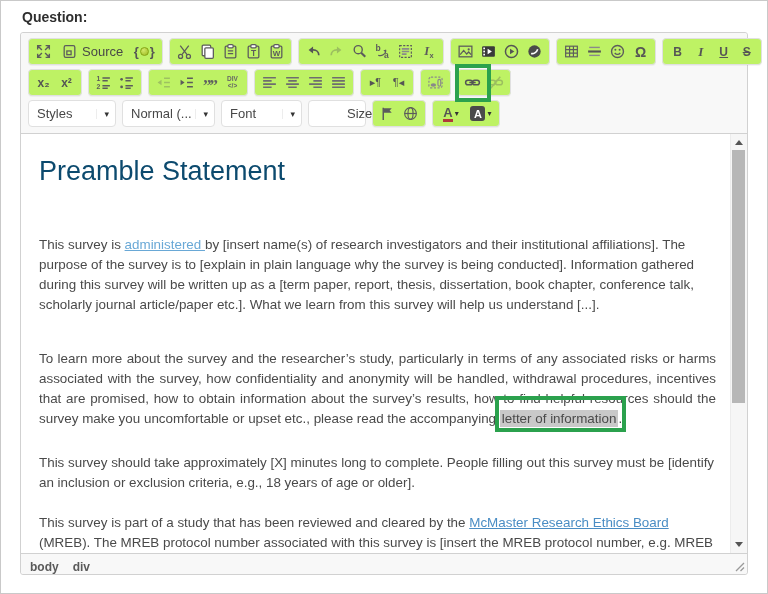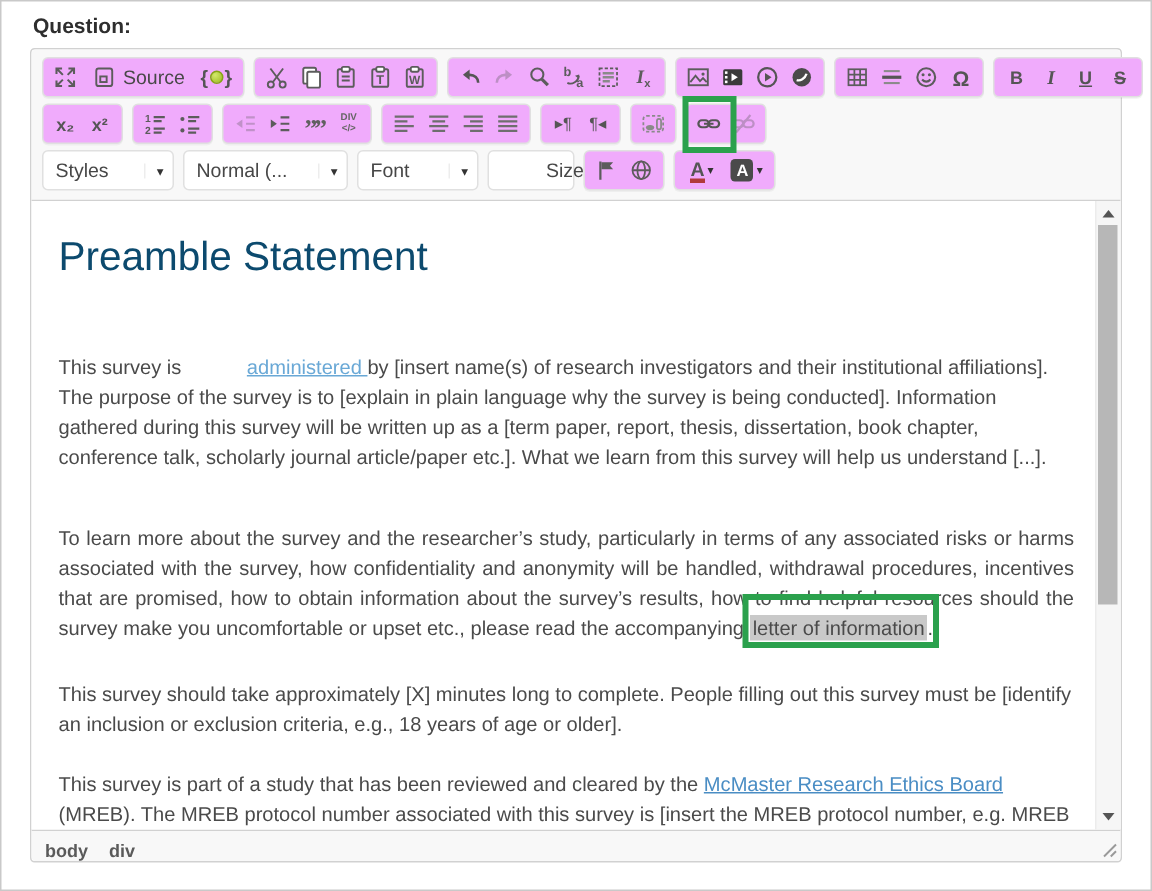--- a/index.html
+++ b/index.html
@@ -4,59 +4,59 @@
 <style>
   * { box-sizing: border-box; margin: 0; padding: 0; }
   html,body { width:768px; height:594px; background:#fff; font-family:"Liberation Sans",sans-serif; overflow:hidden; }
   .frame { position:absolute; inset:0; border:1px solid #c9c9c9; pointer-events:none; z-index:50; }
   .q-label { padding:9px 4px 7px 22px; font-size:14px; font-weight:bold; color:#2e2e2e; }
   .editor { margin:0 20px; border:1px solid #d1d1d1; border-radius:3px; background:#fff; }
 
   
   .toolbar { background:#f8f8f8; border-bottom:1px solid #d1d1d1; border-radius:3px 3px 0 0; padding:5px 6px 2px 7px; }
   .tb-row { display:flex; align-items:center; margin-bottom:4px; }
-  .g { display:flex; background:#f0abfc; border:1px solid #e0e0e0; border-radius:4px;
+  .g { display:flex; background:#bef264; border:1px solid #e0e0e0; border-radius:4px;
        padding:2px 3px; margin-right:6px; height:27px; box-shadow:0 1px 0 rgba(0,0,0,.04); }
   .b { width:23px; height:21px; display:flex; align-items:center; justify-content:center;
        border-radius:2px; color:#555; cursor:default; position:relative; flex:none; }
   .b svg { width:17px; height:17px; display:block; }
   .dis { opacity:.32; }
   .tx { font-size:12px; font-weight:bold; color:#555; line-height:1; }
   .tx.it { font-family:"Liberation Serif",serif; font-style:italic; font-size:13px; }
   .tx.un { text-decoration:underline; }
   .tx.st { text-decoration:line-through; }
   .src-btn { display:flex; align-items:center; gap:4px; padding:0 6px; height:21px; }
   .src-btn .lbl { font-size:13px; color:#484848; }
   .lime { display:flex; align-items:center; font-weight:bold; color:#555; font-size:13px; }
   .lime .dot { width:9px; height:9px; border-radius:50%; margin:0 1px;
                background:radial-gradient(circle at 35% 30%, #d3e96a, #9cba1f); border:1px solid #86a315; }
   .quote-tx { font-family:"Liberation Serif",serif; font-size:17px; font-weight:bold; color:#606060; letter-spacing:-2px; line-height:10px; padding-top:6px; }
   .div-tx { display:flex; flex-direction:column; align-items:center; font-size:6.5px; font-weight:bold; color:#666; line-height:6.5px; }
   .pq { font-size:11px; color:#555; }
   .combo { display:flex; align-items:center; background:#fff; border:1px solid #e0e0e0; border-radius:4px;
            height:27px; margin-right:6px; padding:0 0 0 8px; font-size:13px; color:#474747; }
   .combo .caret { margin-left:auto; padding:0 6px 0 7px; border-left:1px solid #ededed; font-size:9px; color:#333; align-self:center; }
-  .w-styles{width:88px;} .w-format{width:110px;} .w-font{width:81px;} .w-size{width:58px;padding-left:38px;}
+  .w-styles{width:88px;} .w-format{width:93px;} .w-font{width:81px;} .w-size{width:58px;padding-left:38px;}
   .colorbtn { display:flex; align-items:center; gap:2px; width:30px; justify-content:center; }
   .colorbtn .caret { font-size:8px; color:#333; }
   .A1 { font-size:13px; font-weight:bold; color:#555; border-bottom:3px solid var(--tcbar,#b03a3a); line-height:13px; }
   .A2 { font-size:11px; font-weight:bold; color:#fff; background:var(--bgswatch,#4a4a4a); border-radius:3px; width:15px; height:15px;
         display:flex; align-items:center; justify-content:center; }
   .green-frame { position:absolute; border:4px solid var(--green,#2ba14d); pointer-events:none; z-index:20; }
   .link-annot { left:-6px; right:-7px; top:-8px; bottom:-9px; }
 
   
   .content { position:relative; height:419px; background:#fff; overflow:hidden; }
   .doc { padding:22px 14px 6px 18px; margin-right:17px; color:#4a4a4a; font-size:13.4px; line-height:20px; }
   .doc h1 { font-size:27px; font-weight:normal; color:#0c4a6e; margin:0 0 48px 0; line-height:31px; }
   .doc p { margin:0; }
   .p1 { margin-bottom:34px !important; }
   .p2 { margin-bottom:24px !important; text-align:justify; }
   .p3 { margin-bottom:20px !important; }
-  a.lk1 { color:var(--link1,#69a8d6); text-decoration:underline; cursor:pointer;margin-left:40px; }
+  a.lk1 { color:var(--link1,#69a8d6); text-decoration:underline; cursor:pointer; }
   a.lk2 { color:var(--link2,#4a8dc4); text-decoration:underline; cursor:pointer; }
   .sel { background:var(--sel,#c9c9c9); position:relative; padding:1px 2px; }
   .text-annot { left:-5px; right:-8px; top:-14px; bottom:-5px; }
 
   
   .sb { position:absolute; top:0; right:0; bottom:0; width:17px; background:#f6f6f6; border-left:1px solid #ececec; }
   .sb-btn { position:absolute; left:0; width:16px; height:15px; display:flex; align-items:center; justify-content:center; }
   .sb-up { top:1px; } .sb-down { bottom:1px; }
   .tri-up { width:0; height:0; border-left:4px solid transparent; border-right:4px solid transparent; border-bottom:5px solid #555; }
   .tri-down { width:0; height:0; border-left:4px solid transparent; border-right:4px solid transparent; border-top:5px solid #555; }

